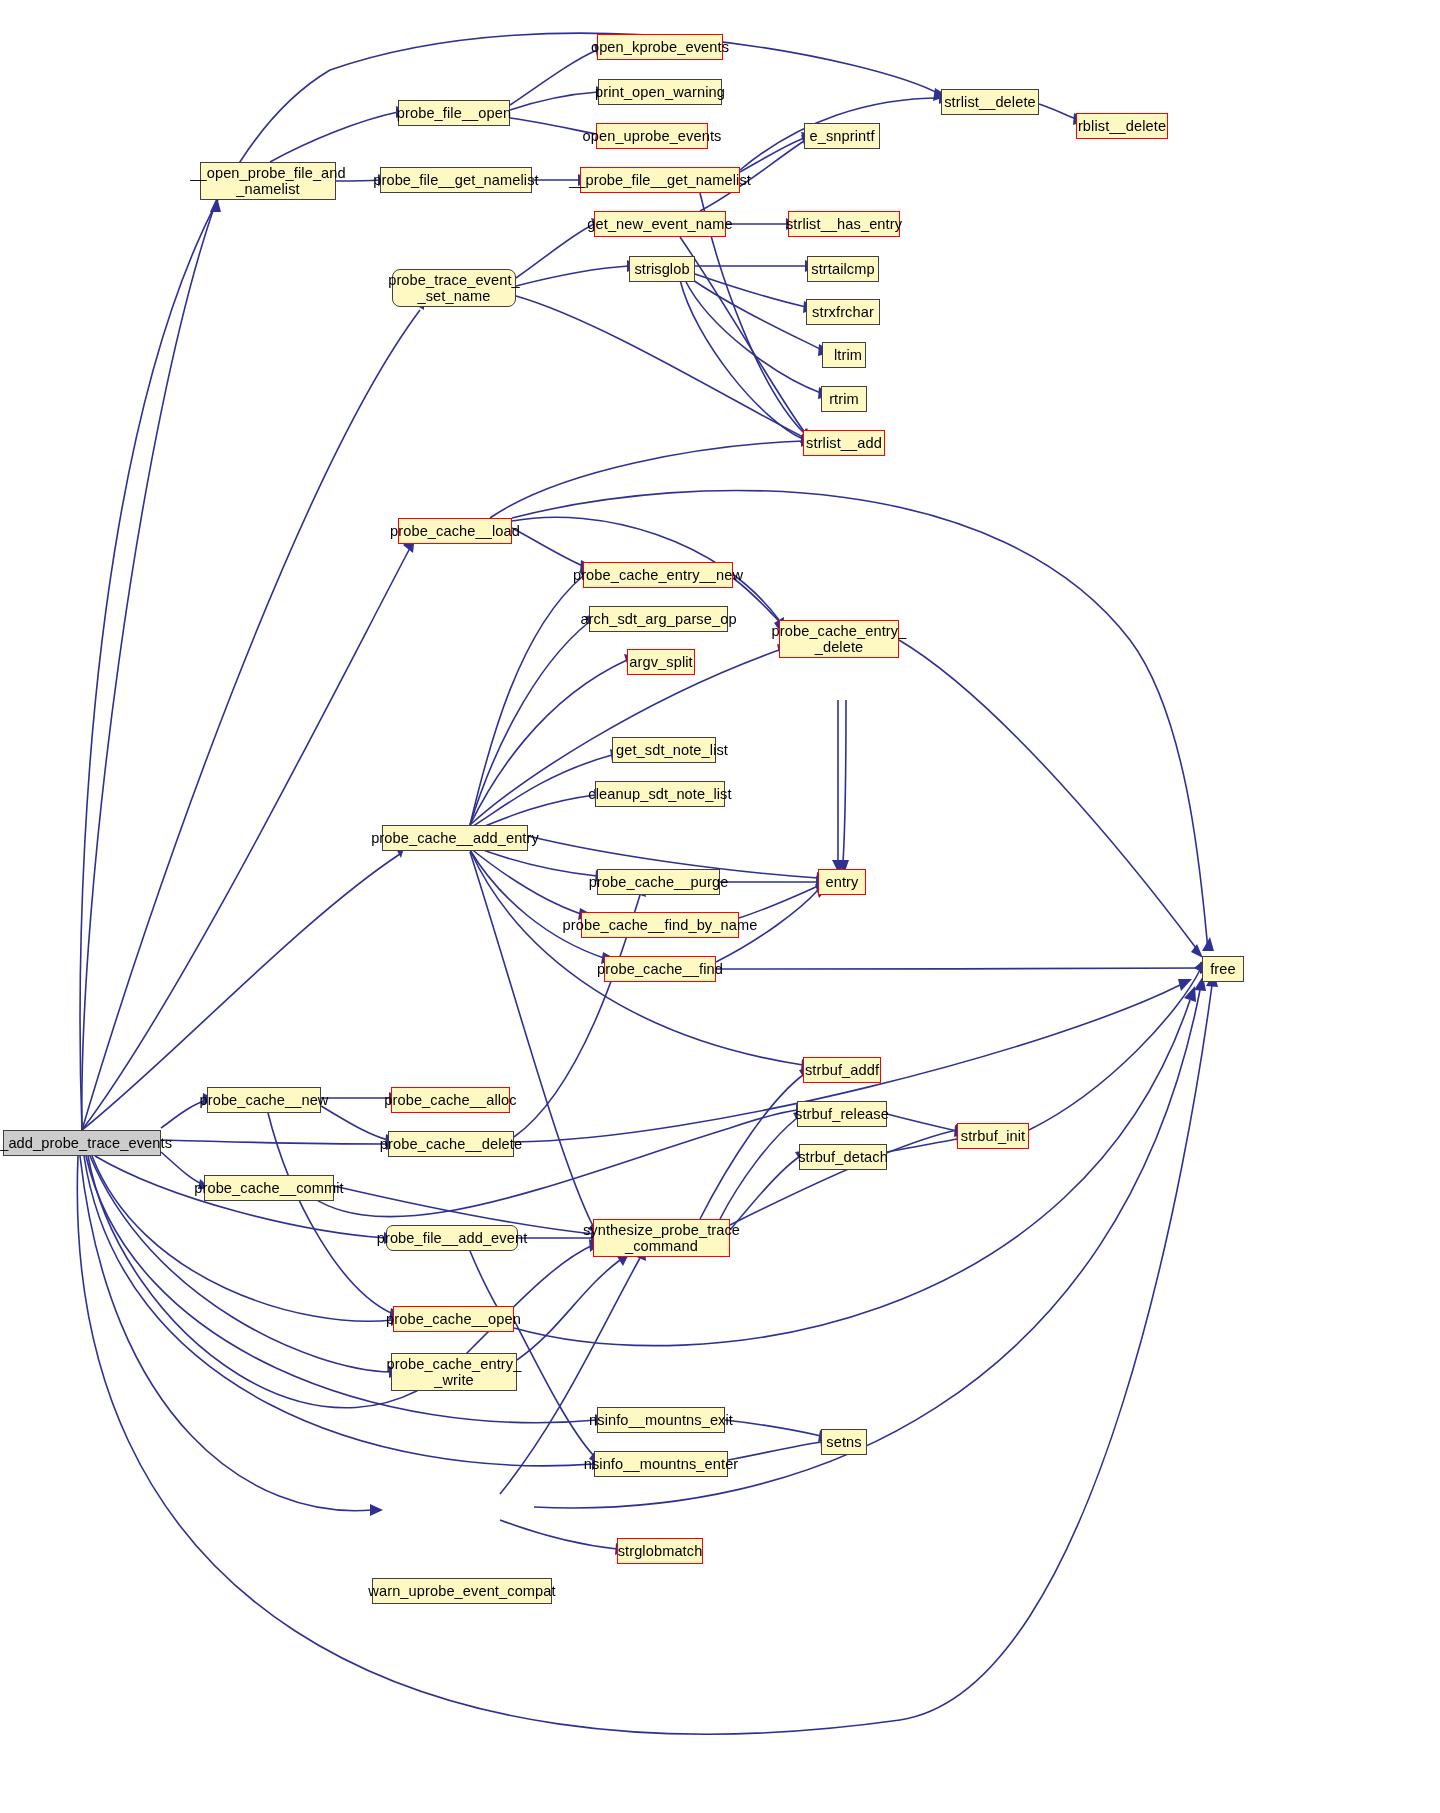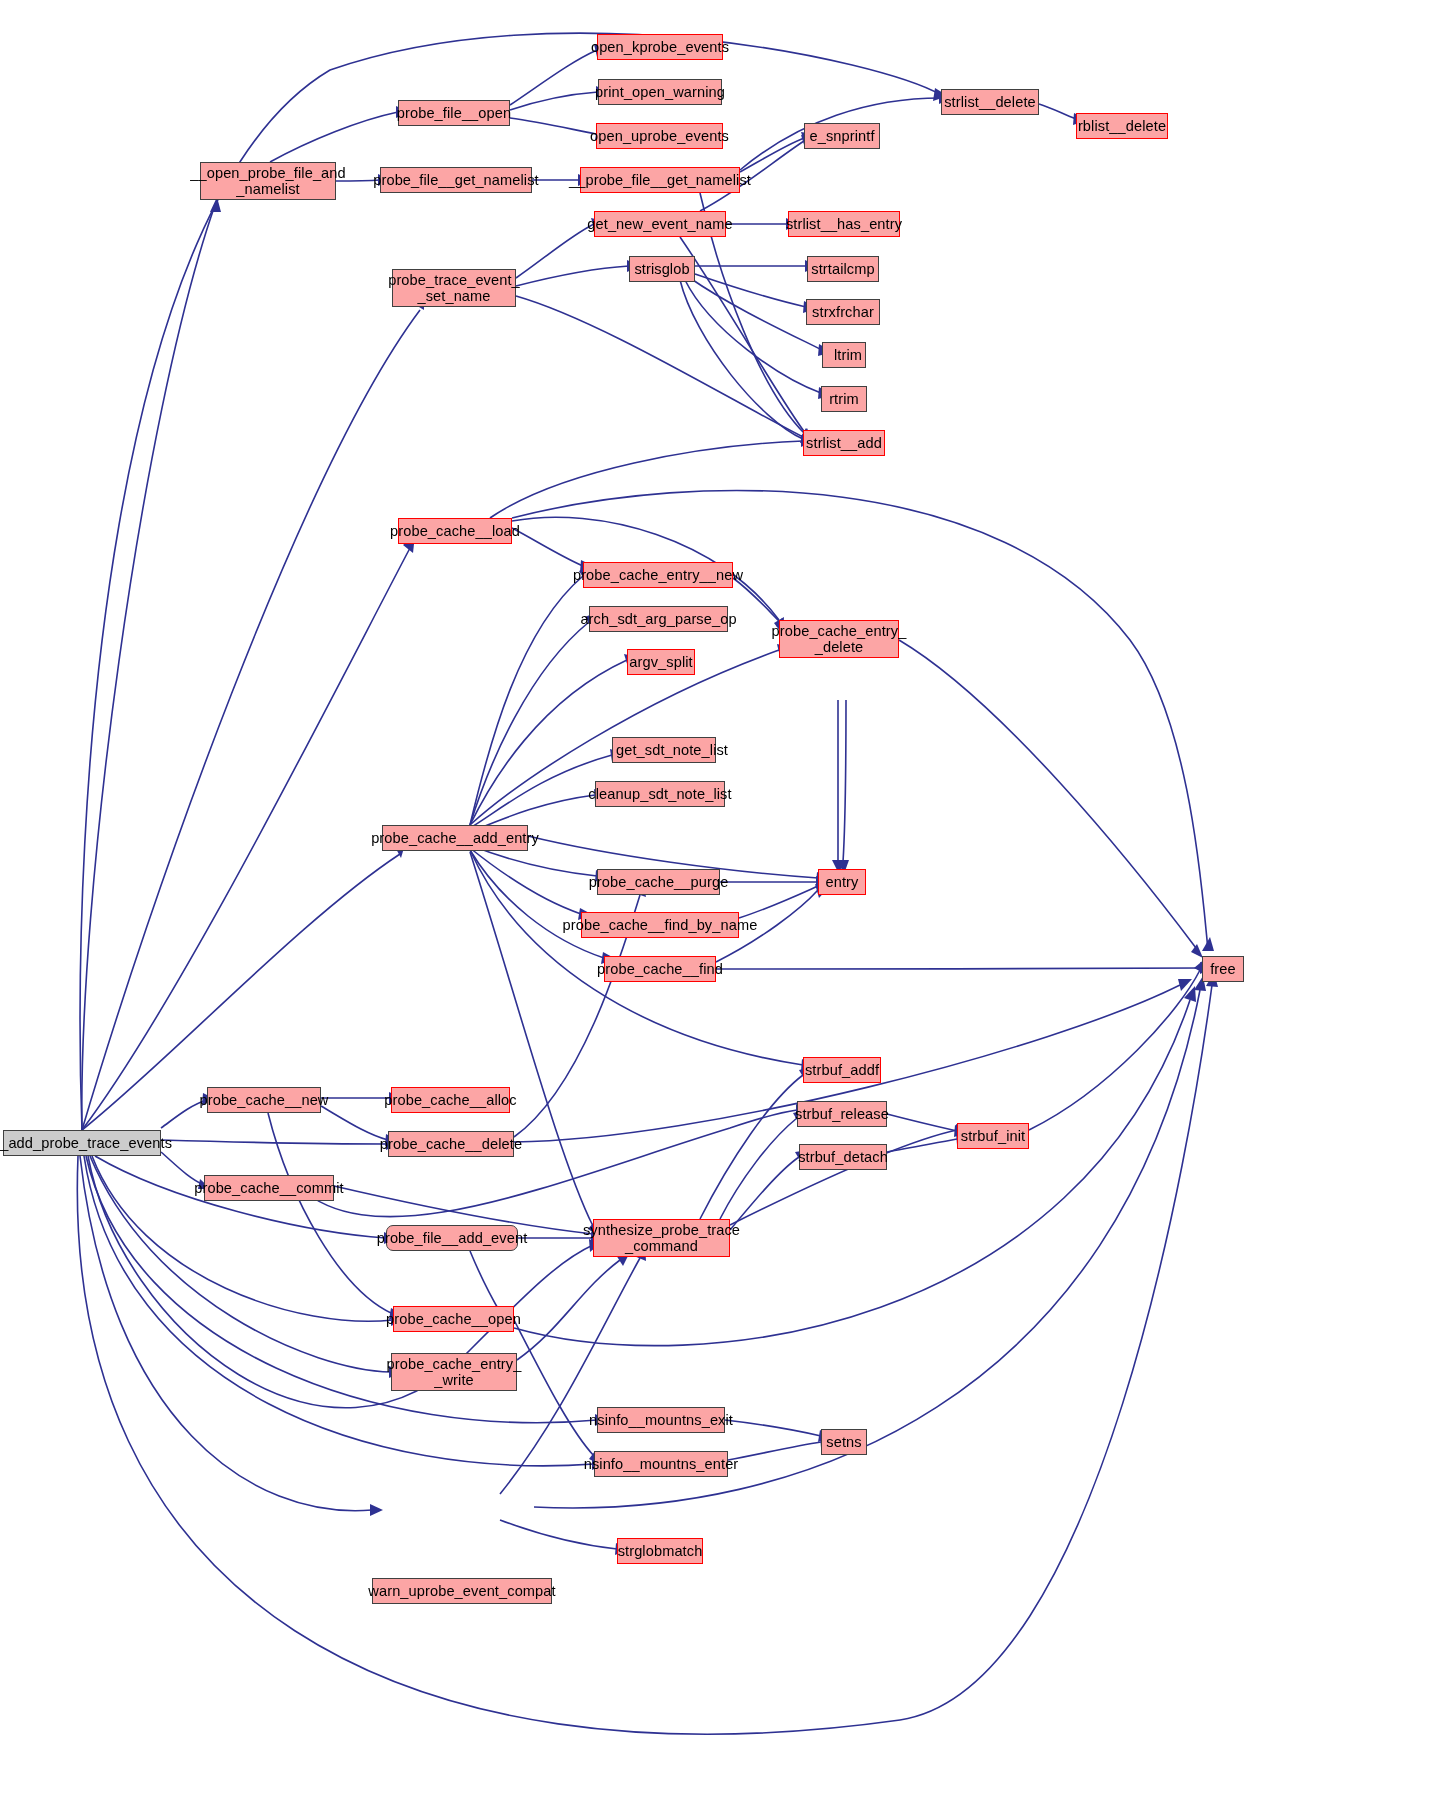--- a/index.html
+++ b/index.html
@@ -27,21 +27,21 @@
     stroke: #2e3192;
     stroke-width: 1.6px;
   }
   .edge-head {
     fill: #2e3192;
     stroke: none;
   }
   .node {
     position: absolute;
     box-sizing: border-box;
-    background: #fca5a5;
+    background: #fef9c3;
     border: 1.4px solid #404040;
     display: flex;
     align-items: center;
     justify-content: center;
     text-align: center;
     font-size: 14.6px;
     color: #000000;
     line-height: 1.12;
     white-space: pre;
     letter-spacing: 0.1px;
@@ -274,28 +274,28 @@
     </g>
   </svg>
 
   <div class="node root" style="left:3px;top:1130px;width:158px;height:26px;">__add_probe_trace_events</div>
   <div class="node" style="left:200px;top:162px;width:136px;height:38px;">__open_probe_file_and
 _namelist</div>
   <div class="node" style="left:398px;top:100px;width:112px;height:26px;">probe_file__open</div>
   <div class="node" style="left:380px;top:167px;width:152px;height:26px;">probe_file__get_namelist</div>
   <div class="node red" style="left:597px;top:34px;width:126px;height:26px;">open_kprobe_events</div>
   <div class="node" style="left:598px;top:79px;width:124px;height:26px;">print_open_warning</div>
-  <div class="node red" style="left:596px;top:123px;width:127px;height:26px;">open_uprobe_events</div>
+  <div class="node red" style="left:596px;top:123px;width:112px;height:26px;">open_uprobe_events</div>
   <div class="node red" style="left:580px;top:167px;width:160px;height:26px;">__probe_file__get_namelist</div>
   <div class="node" style="left:804px;top:123px;width:76px;height:26px;">e_snprintf</div>
   <div class="node" style="left:941px;top:89px;width:98px;height:26px;">strlist__delete</div>
   <div class="node red" style="left:1076px;top:113px;width:92px;height:26px;">rblist__delete</div>
   <div class="node red" style="left:594px;top:211px;width:132px;height:26px;">get_new_event_name</div>
   <div class="node red" style="left:788px;top:211px;width:112px;height:26px;">strlist__has_entry</div>
-  <div class="node" style="left:392px;top:269px;width:124px;height:38px;">probe_trace_event_
+  <div class="node" style="left:392px;top:269px;width:124px;height:38px;border-radius:8px;">probe_trace_event_
 _set_name</div>
   <div class="node" style="left:629px;top:256px;width:66px;height:26px;">strisglob</div>
   <div class="node" style="left:807px;top:256px;width:72px;height:26px;">strtailcmp</div>
   <div class="node" style="left:806px;top:299px;width:74px;height:26px;">strxfrchar</div>
   <div class="node" style="left:822px;top:342px;width:44px;height:26px;padding-left:8px;">ltrim</div>
   <div class="node" style="left:821px;top:386px;width:46px;height:26px;">rtrim</div>
   <div class="node red" style="left:803px;top:430px;width:82px;height:26px;">strlist__add</div>
   <div class="node red" style="left:398px;top:518px;width:114px;height:26px;">probe_cache__load</div>
   <div class="node red" style="left:583px;top:562px;width:150px;height:26px;">probe_cache_entry__new</div>
   <div class="node" style="left:589px;top:606px;width:139px;height:26px;">arch_sdt_arg_parse_op</div>

